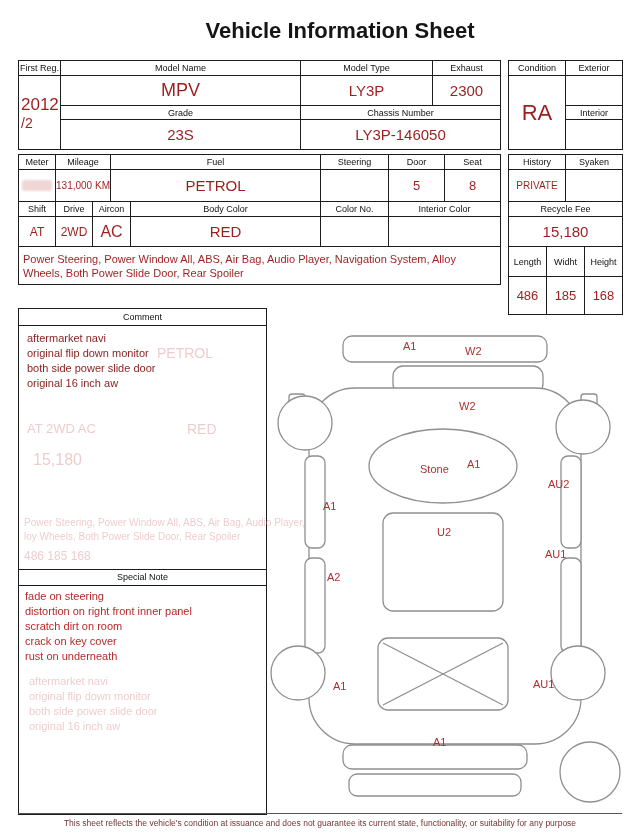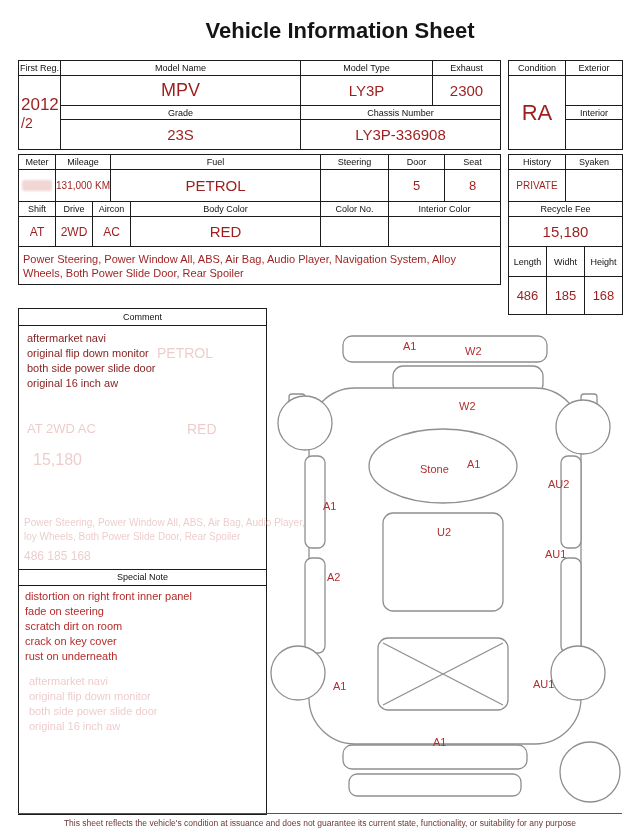--- a/index.html
+++ b/index.html
@@ -53,21 +53,21 @@
       <td class="val" style="font-size:18px">MPV</td>
       <td class="val" style="font-size:15px">LY3P</td>
       <td class="val" style="font-size:15px">2300</td>
     </tr>
     <tr style="height:14px">
       <td class="hdr">Grade</td>
       <td class="hdr" colspan="2">Chassis Number</td>
     </tr>
     <tr style="height:30px">
       <td class="val" style="font-size:15px">23S</td>
-      <td class="val" colspan="2" style="font-size:15px">LY3P-336908</td>
+      <td class="val" colspan="2" style="font-size:15px">LY3P-146050</td>
     </tr>
   </tbody>
     </table>
 
   <table style="left:508px;top:60px;width:114px">
     <colgroup>
         <col style="width:57px">
         <col style="width:57px">
       </colgroup>
     <tbody>
@@ -122,21 +122,21 @@
       <td class="hdr">Shift</td>
       <td class="hdr">Drive</td>
       <td class="hdr" colspan="2">Aircon</td>
       <td class="hdr">Body Color</td>
       <td class="hdr">Color No.</td>
       <td class="hdr" colspan="2">Interior Color</td>
     </tr>
     <tr style="height:30px">
       <td class="val" style="font-size:12px">AT</td>
       <td class="val" style="font-size:12px">2WD</td>
-      <td class="val" colspan="2" style="font-size:12px">AC</td>
+      <td class="val" colspan="2" style="font-size:16px">AC</td>
       <td class="val" style="font-size:15px">RED</td>
       <td class="val"></td>
       <td class="val" colspan="2"></td>
     </tr>
     <tr style="height:38px">
       <td class="eq" colspan="8">Power Steering, Power Window  All, ABS, Air Bag, Audio Player, Navigation System, Alloy Wheels, Both Power Slide Door, Rear Spoiler</td>
     </tr>
   </tbody>
     </table>
 
@@ -181,22 +181,22 @@
     <div class="box-hdr">Comment</div>
     <div style="padding-top:5px">
       <div class="c-line">aftermarket navi</div>
       <div class="c-line">original flip down monitor</div>
       <div class="c-line">both side power slide door</div>
       <div class="c-line">original 16 inch aw</div>
     </div>
 
     <div class="special-hdr">Special Note</div>
     <div style="position:absolute;top:280px;left:0;right:0">
+      <div class="s-line">fade on steering</div>
       <div class="s-line">distortion on right front inner panel</div>
-      <div class="s-line">fade on steering</div>
       <div class="s-line">scratch dirt on room</div>
       <div class="s-line">crack on key cover</div>
       <div class="s-line">rust on underneath</div>
     </div>
 
     <span class="ghost" style="left:138px;top:36px;font-size:14px">PETROL</span>
     <span class="ghost" style="left:8px;top:112px;font-size:13px">AT  2WD  AC</span>
     <span class="ghost" style="left:168px;top:112px;font-size:14px">RED</span>
     <span class="ghost" style="left:14px;top:142px;font-size:16px">15,180</span>
     <span class="ghost" style="left:5px;top:208px;font-size:10px">Power Steering, Power Window  All, ABS, Air Bag, Audio Player, Navigation System, Al</span>

